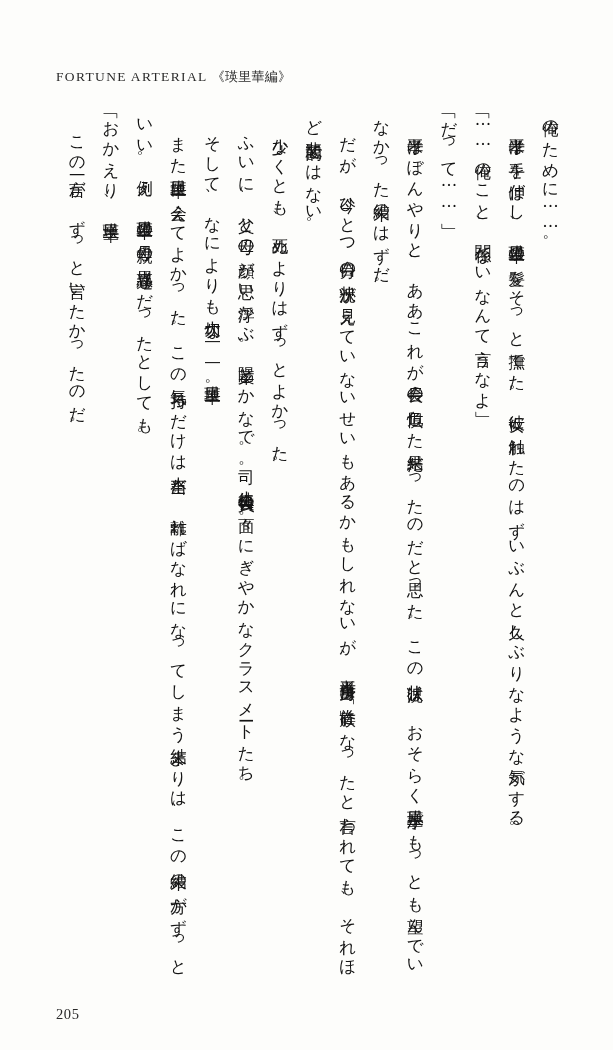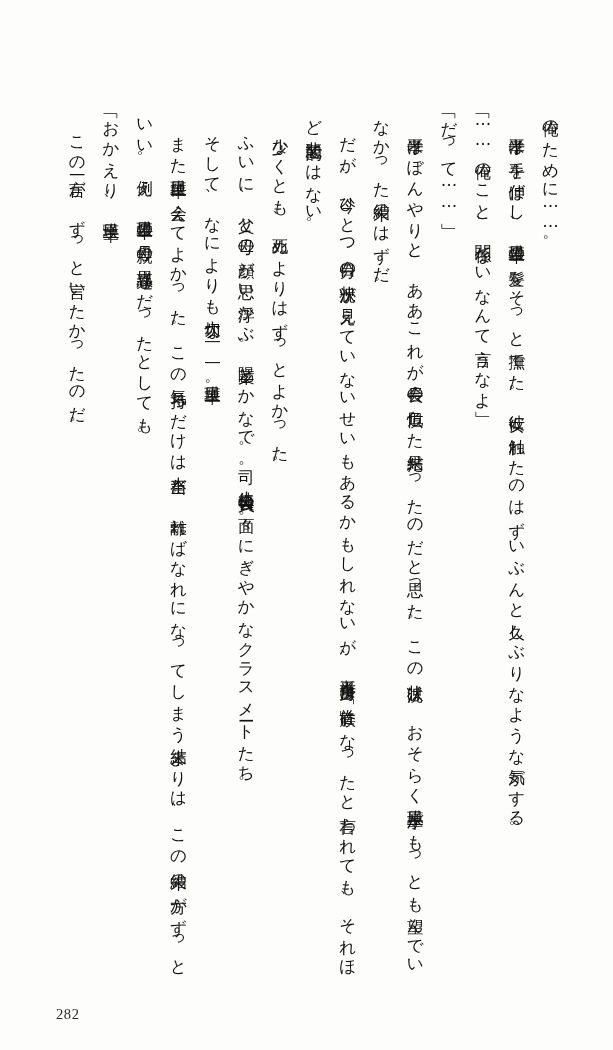--- a/index.html
+++ b/index.html
@@ -76,31 +76,35 @@
     font-size: 14.5px;
     color: #2a2a2a;
     letter-spacing: 0.04em;
   }
 </style>
 </head>
 <body>
 
 <div class="page">
 
+  <div class="running-header">
+    <span class="series">FORTUNE ARTERIAL</span>
+    <span class="sub">《瑛里華編》</span>
+  </div>
 
   <div class="vtext">
       <p class="noind">俺のために……。</p>
       <p class="ind">孝平は手を伸ばし、瑛里華の髪をそっと撫でた。彼女に触れたのはずいぶんと久しぶりなような気がする。</p>
       <p class="noind">「……俺のこと、関係ないなんて言うなよ」</p>
       <p class="noind">「だって……」</p>
       <p class="ind">孝平はぼんやりと、ああこれが会長の危惧した結果だったのだと思った。この状況は、おそらく瑛里華がもっとも望んでいなかった結末のはずだ。</p>
       <p class="ind">だが、今ひとつ自分の状況が見えていないせいもあるかもしれないが、孝平自身は「眷族」になったと言われても、それほど悲観的ではない。</p>
       <p class="ind">少なくとも、死ぬよりはずっとよかった。</p>
       <p class="ind">ふいに、父と母の顔が思い浮かぶ。陽菜とかなで。司。生徒会役員の面々。にぎやかなクラスメートたち。</p>
       <p class="ind">そして、なによりも大切な——瑛里華。</p>
       <p class="ind">また瑛里華に会えてよかった。この気持ちだけは本当だ。離ればなれになってしまう結末よりは、この結末の方がずっといい。例え、瑛里華の母親の思惑通りだったとしても。</p>
       <p class="noind">「おかえり、瑛里華」</p>
       <p class="ind">この一言が、ずっと言いたかったのだ。</p>
     </div>
 
-  <div class="folio">282</div>
+  <div class="folio">205</div>
 
 </div>
 
 </body></html>

